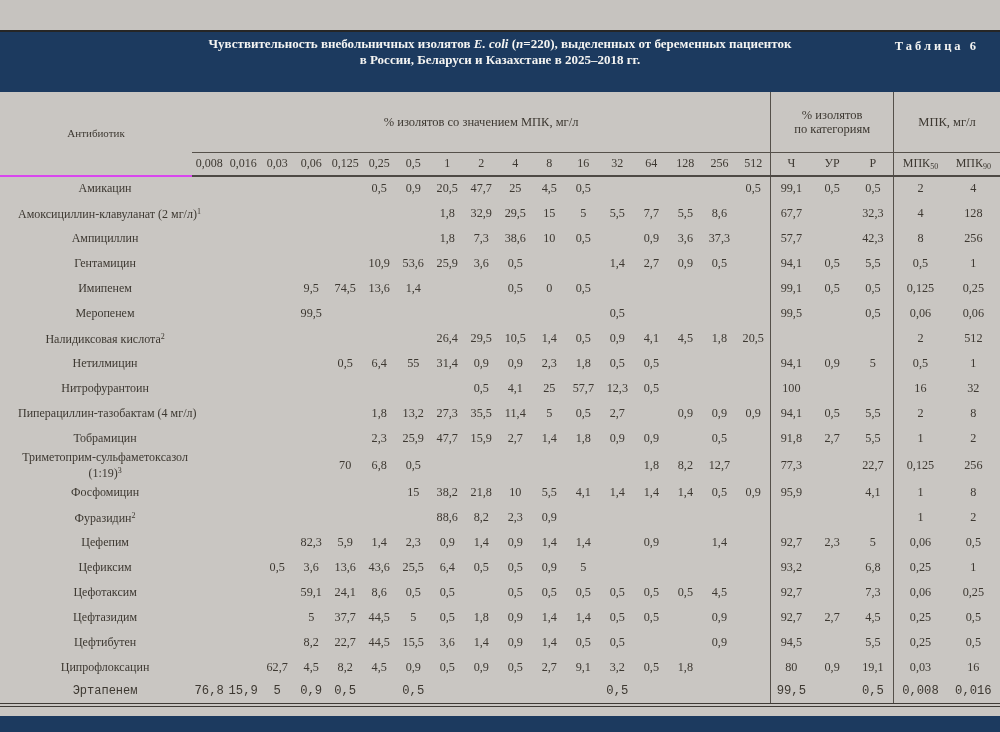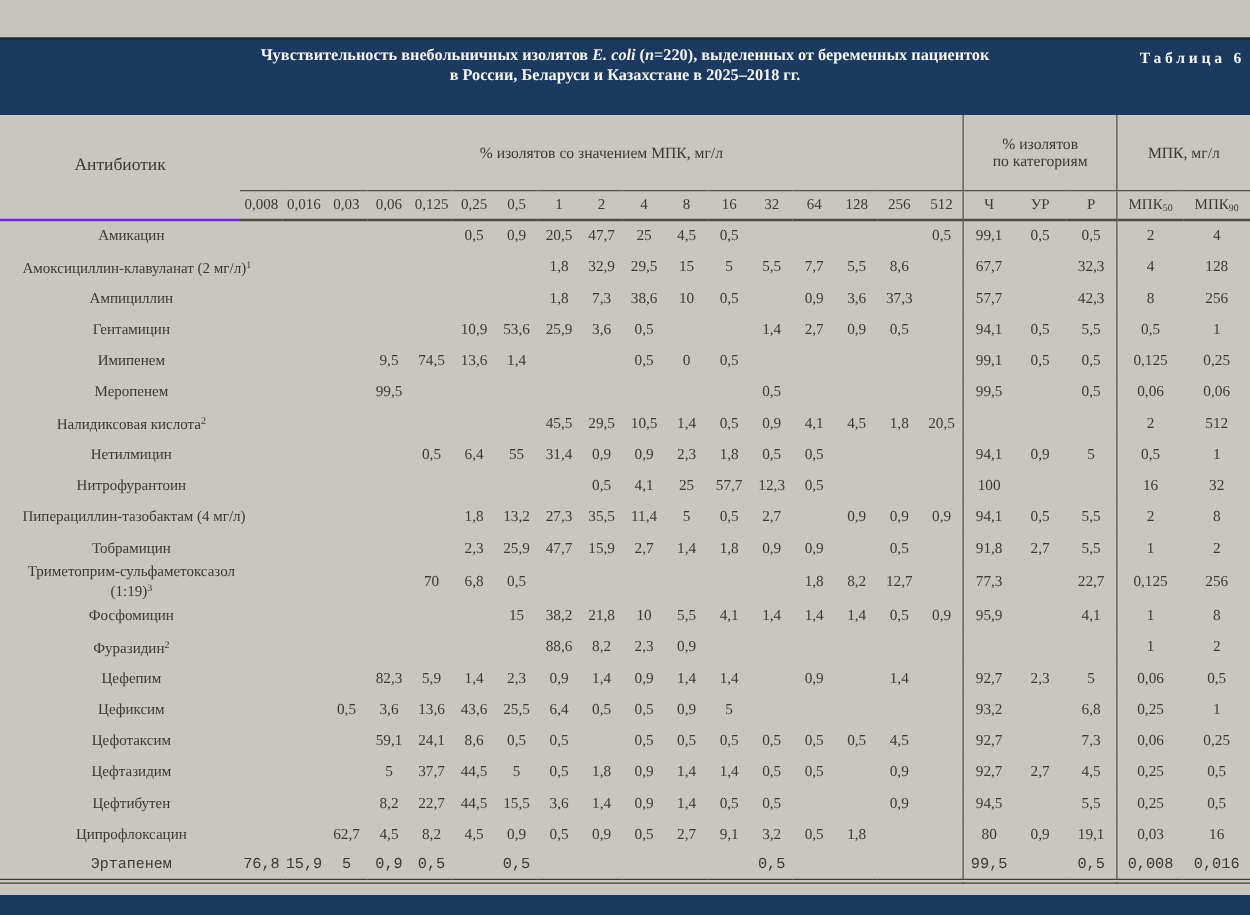--- a/index.html
+++ b/index.html
@@ -4,38 +4,38 @@
 <style>
   * { box-sizing: border-box; margin: 0; padding: 0; }
   html,body { width:1000px; height:732px; overflow:hidden; }
   body { font-family: "Liberation Serif", "DejaVu Serif", serif; background:#c9c6c2; }
   .page { position:relative; width:1000px; height:732px; background:#c9c6c2; }
 
   .top-strip { height:30px; background:#c6c3bf; }
 
   .title-band { height:62px; background:#1c3a5f; border-top:2px solid #262626;
                 color:#f4f4f2; position:relative; padding-top:4px; }
-  .table-tag { position:absolute; top:7px; right:4px; font-weight:bold;
+  .table-tag { position:absolute; top:7px; right:21px; font-weight:bold;
                font-size:12.5px; letter-spacing:3px; }
   .title-line { text-align:center; font-weight:bold; font-size:13px; line-height:16px; }
   .title-line:first-of-type { margin-top:18px; }
   .title-line i { font-style:italic;font-family:Liberation Serif, serif; }
 
   table { border-collapse:collapse; table-layout:fixed; width:1000px; }
   col.c-ab  { width:192px; }
   col.c-mic { width:34px; }
   col.c-cat { width:41px; }
   col.c-mpk { width:53px; }
 
   th, td { font-weight:normal; color:#3d3831; text-align:center; vertical-align:middle;
            overflow:visible; }
 
   thead th.group { font-size:12.5px; height:38px; border-bottom:1px solid #55504a;
                    line-height:14px; padding:16px 0; }
-  thead th.ab-head { font-size:14px; border-bottom:2px solid #6d28d9; }
+  thead th.ab-head { font-size:11px; border-bottom:2px solid #d946ef; }
   thead th.sub { font-size:12px; height:23px; border-bottom:2px solid #4d4944; }
   .sep { border-left:1px solid #55504a; }
 
   .mpk-sub { font-size:8px; vertical-align:-2px; }
 
   tbody td { font-size:12.2px; height:25px; line-height:13px; }
   tbody td.ab { font-size:12px; white-space:nowrap;padding-left:18px; }
   tbody tr:last-child td { border-bottom:0;font-family:Liberation Mono, monospace; }
   table { border-bottom:4px double #3f3b36; }
   sup.fn { font-size:8px; vertical-align:4px; }
@@ -267,21 +267,21 @@
         </tr>
         <tr>
           <td class="ab">Налидиксовая кислота<sup class="fn">2</sup></td>
           <td class="num"></td>
           <td class="num"></td>
           <td class="num"></td>
           <td class="num"></td>
           <td class="num"></td>
           <td class="num"></td>
           <td class="num"></td>
-          <td class="num">45,5</td>
+          <td class="num">26,4</td>
           <td class="num">29,5</td>
           <td class="num">10,5</td>
           <td class="num">1,4</td>
           <td class="num">0,5</td>
           <td class="num">0,9</td>
           <td class="num">4,1</td>
           <td class="num">4,5</td>
           <td class="num">1,8</td>
           <td class="num">20,5</td>
           <td class="num sep"></td>

